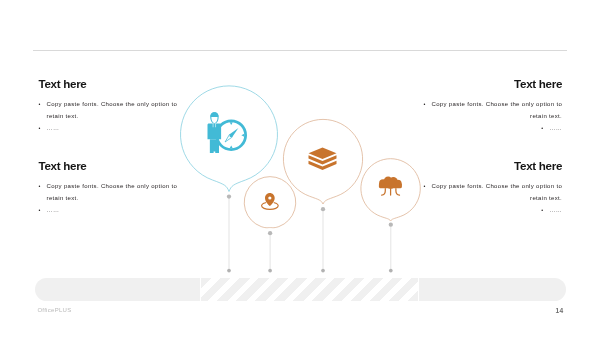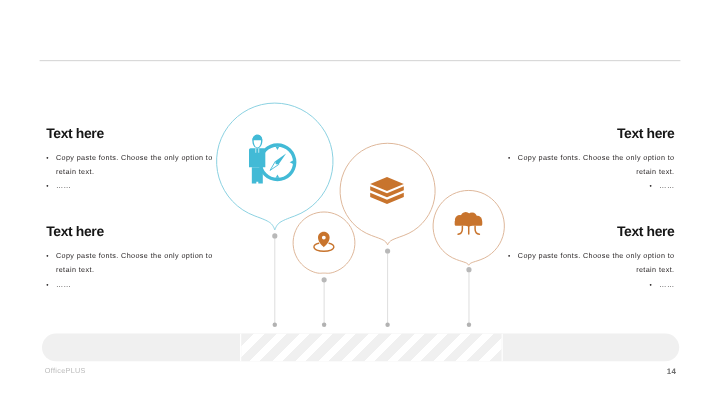--- a/index.html
+++ b/index.html
@@ -2,21 +2,21 @@
 <html><head>
 <meta charset="utf-8">
 <style>
   html,body{margin:0;padding:0;background:#fff;}
   body{width:600px;height:337px;overflow:hidden;
        font-family:"Liberation Sans",sans-serif;}
   #slide{position:relative;width:600px;height:337px;background:#ffffff;}
 
   .hline{position:absolute;left:33px;top:50px;width:534px;height:1px;background:#d9d9d9;}
 
-  .txtblk{position:absolute;margin-top:28px;}
+  .txtblk{position:absolute;}
   .txtblk .title{font-size:11.6px;font-weight:bold;color:#161616;
                  line-height:11.6px;letter-spacing:-0.3px;white-space:nowrap;}
   .txtblk ul{margin:8.4px 0 0 0;padding:0;list-style:none;}
   .txtblk li{font-size:6px;color:#231f20;line-height:12.2px;letter-spacing:0.33px;
              position:relative;}
   .txtblk li .bul{font-size:5.4px;letter-spacing:0;color:#231f20;
                   display:inline-block;width:8.1px;line-height:12.2px;text-align:left;}
   .txtblk li .bd{display:inline;}
 
   .blk-l li{padding-left:8.1px;}

